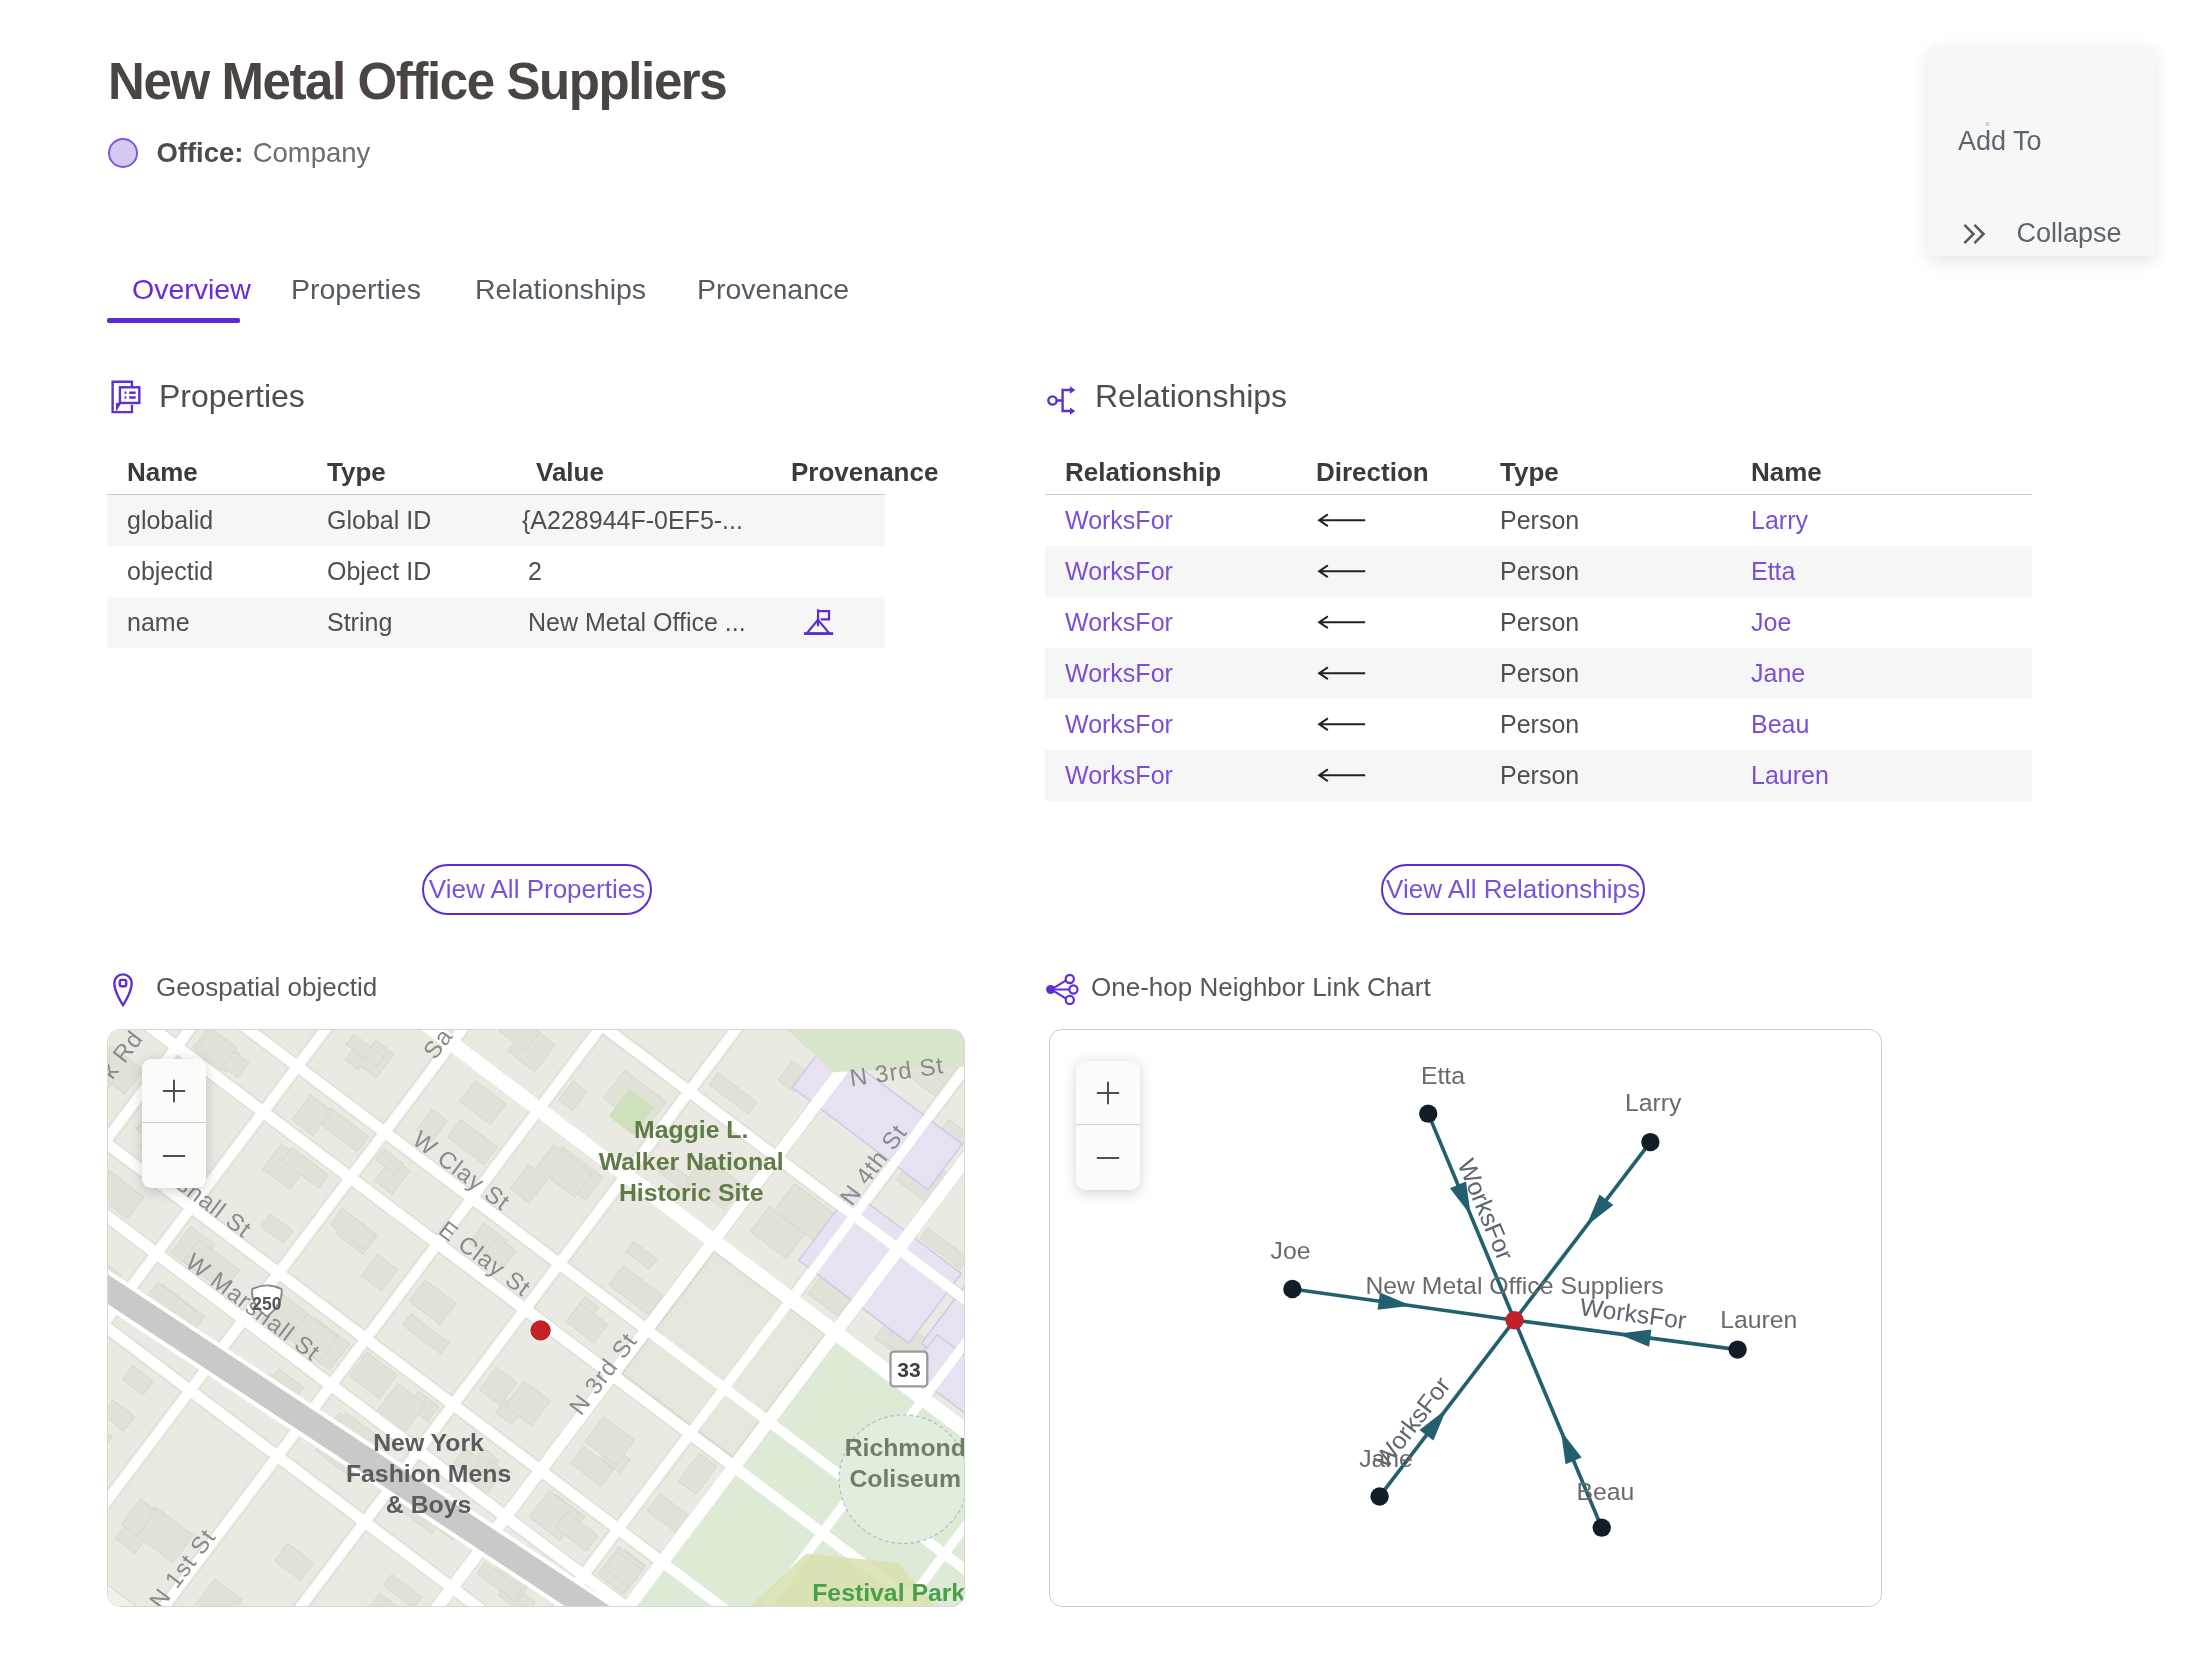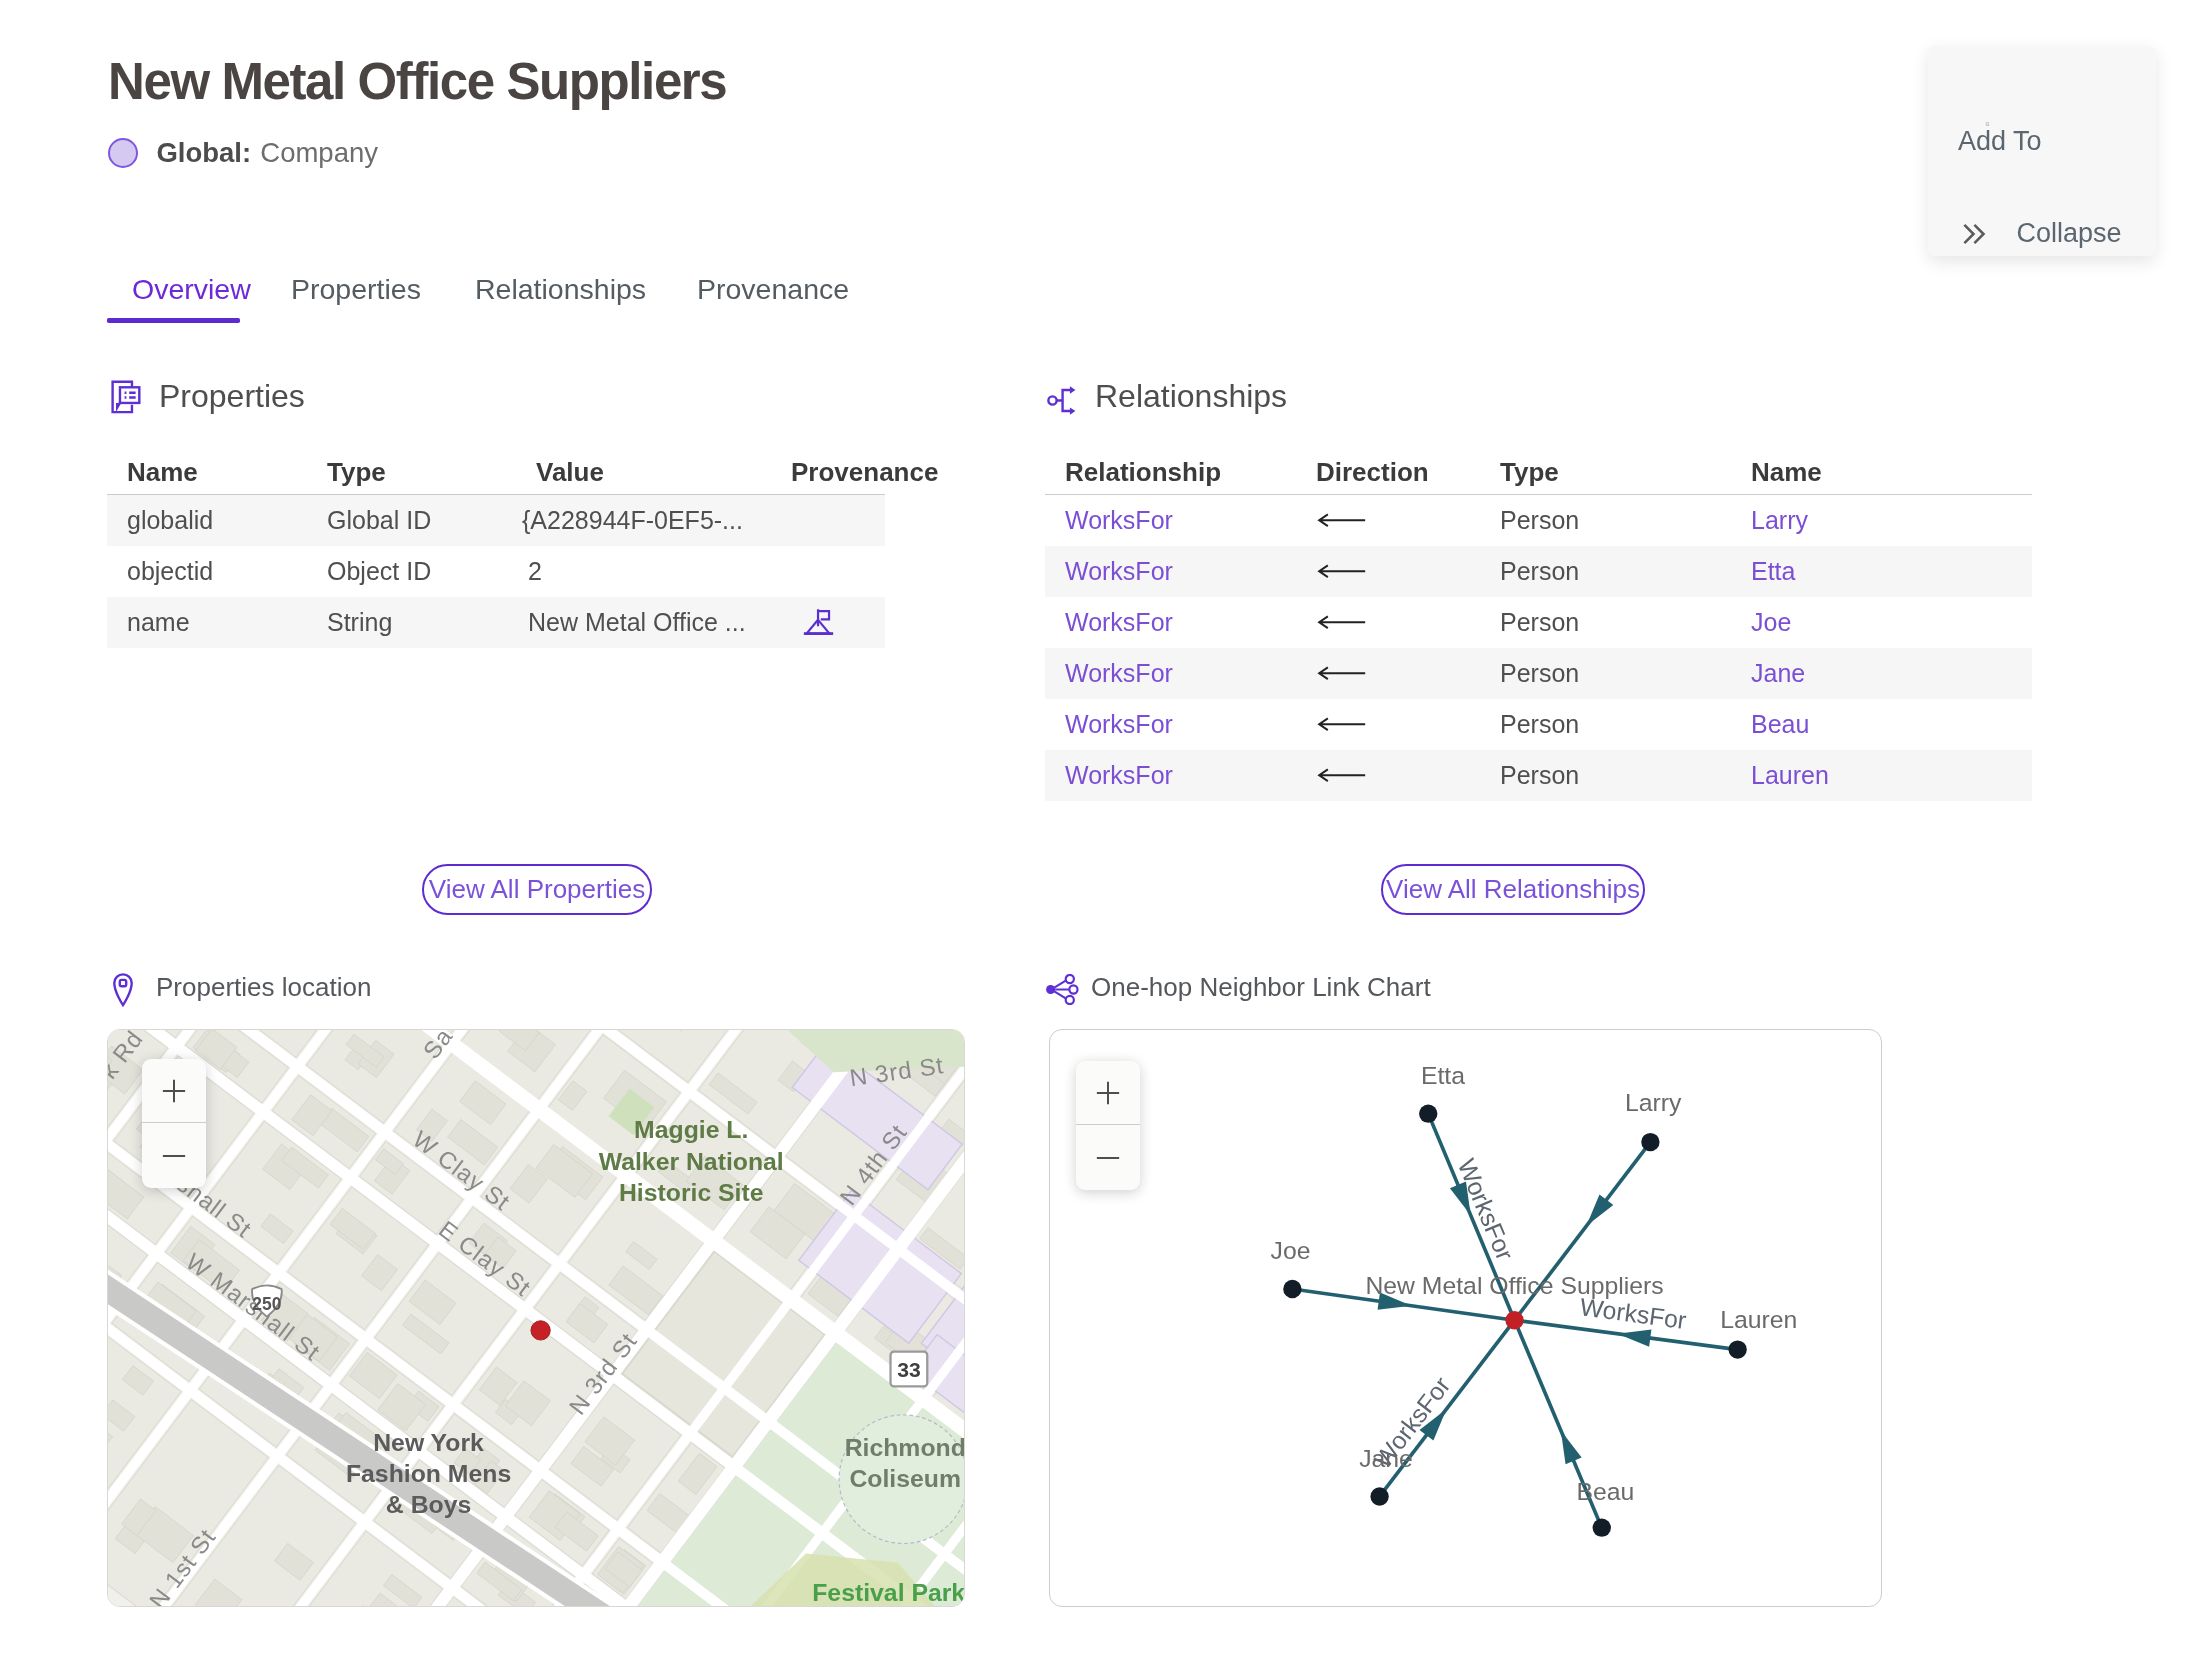--- a/index.html
+++ b/index.html
@@ -30,21 +30,21 @@
   .zoomctl .zp { position:absolute; left:0; top:0; width:100%; height:64px; border-bottom:1.8px solid #ccc; }
   .zoomctl svg { position:absolute; left:50%; transform:translateX(-50%); }
   .arr { position:absolute; top:17.4px; }
 </style>
 </head>
 <body>
 <div id="page">
   <h1>New Metal Office Suppliers</h1>
   <div class="entityrow">
       <div class="entitydot"></div>
-      <b>Global:</b>
+      <b>Office:</b>
       <span>Company</span>
     </div>
 
   <div class="card">
     <div class="carditem" style="top:76px;height:35px;flex-direction:column;">
       <svg width="35" height="35" viewBox="0 0 38 38" fill="none" stroke="#474747" stroke-width="2.6" style="margin-right:24px;">
         <path d="M31 13 V6 H7 V32 H23"></path>
         <path d="M28 21 V35 M21 28 H35"></path>
       </svg>
       <span>Add To</span>
@@ -163,21 +163,21 @@
         <span style="left:455px;">Person</span>
         <span style="left:706px;" class="plink">Lauren</span>
       </div>
   </div>
   <div class="btn" style="left:1381px;width:264px;">View All Relationships</div>
 
   <svg class="abs" style="left:112px;top:972px;" width="22" height="35" viewBox="0 0 24 38" fill="none" stroke="#5d2fd4" stroke-width="2.6">
     <path d="M12 36 C 12 36 2.5 22 2.5 12 a9.5 9.5 0 1 1 19 0 C 21.5 22 12 36 12 36 Z"></path>
     <rect x="8.5" y="8.5" width="7" height="7" rx="2"></rect>
   </svg>
-  <div class="secb" style="left:156px;top:972px;">Properties location</div>
+  <div class="secb" style="left:156px;top:972px;">Geospatial objectid</div>
 
   <svg class="abs" style="left:1045px;top:974px;" width="35" height="31" viewBox="0 0 38 34" fill="none" stroke="#5d2fd4" stroke-width="2.4">
     <circle cx="6" cy="17" r="5" fill="#5d2fd4" stroke="none"></circle>
     <circle cx="27" cy="5.5" r="4.5"></circle>
     <circle cx="31" cy="17" r="4.5"></circle>
     <circle cx="27" cy="28.5" r="4.5"></circle>
     <path d="M10 15 L23 7 M11 17 H26 M10 19 L23 27"></path>
   </svg>
   <div class="secb" style="left:1091px;top:972px;">One-hop Neighbor Link Chart</div>
 

